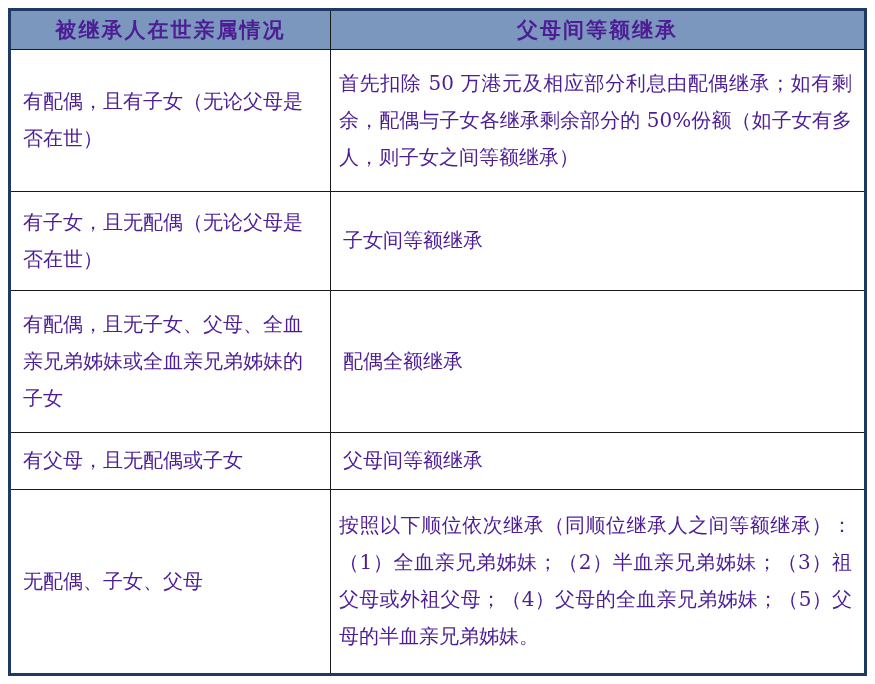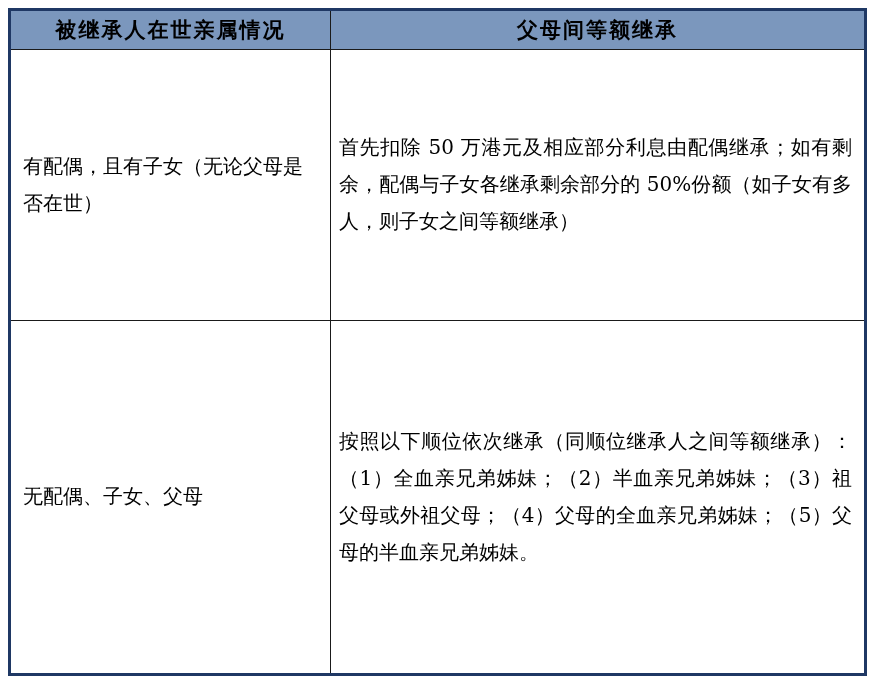--- a/index.html
+++ b/index.html
@@ -19,21 +19,21 @@
     border-collapse: collapse;
     width: 859px;
     height: 668px;
     table-layout: fixed;
     border: 3px solid #1f3864;
   }
   table.rules td, table.rules th {
     border: 1px solid #1a1a1a;
     box-sizing: border-box;
     vertical-align: middle;
-    color: #000000;
+    color: #4c1d95;
   }
   col.c-left  { width: 37.5%; }
   col.c-right { width: 62.5%; }
   th.hdr {
     background: #7b97bd;
     color: #ffffff;
     font-weight: bold;
     font-size: 21px;
     height: 40px;
     text-align: center;
@@ -71,19 +71,31 @@
       <tr>
         <th class="hdr">被继承人在世亲属情况</th>
         <th class="hdr">父母间等额继承</th>
       </tr>
     </thead>
     <tbody>
       <tr class="r1">
         <td class="cell center">有配偶，且有子女（无论父母是否在世）</td>
         <td class="cell justify">首先扣除 50 万港元及相应部分利息由配偶继承；如有剩余，配偶与子女各继承剩余部分的 50%份额（如子女有多人，则子女之间等额继承）</td>
       </tr>
+      <tr class="r3">
+        <td class="cell center">有子女，且无配偶（无论父母是否在世）</td>
+        <td class="cell center">子女间等额继承</td>
+      </tr>
+      <tr class="r4">
+        <td class="cell center">有配偶，且无子女、父母、全血亲兄弟姊妹或全血亲兄弟姊妹的子女</td>
+        <td class="cell center">配偶全额继承</td>
+      </tr>
+      <tr class="r5">
+        <td class="cell center">有父母，且无配偶或子女</td>
+        <td class="cell center">父母间等额继承</td>
+      </tr>
       <tr class="r6">
         <td class="cell center">无配偶、子女、父母</td>
         <td class="cell justify">按照以下顺位依次继承（同顺位继承人之间等额继承）：（1）全血亲兄弟姊妹；（2）半血亲兄弟姊妹；（3）祖父母或外祖父母；（4）父母的全血亲兄弟姊妹；（5）父母的半血亲兄弟姊妹。</td>
       </tr>
     </tbody>
   </table>
 </div>
 
 </body></html>

